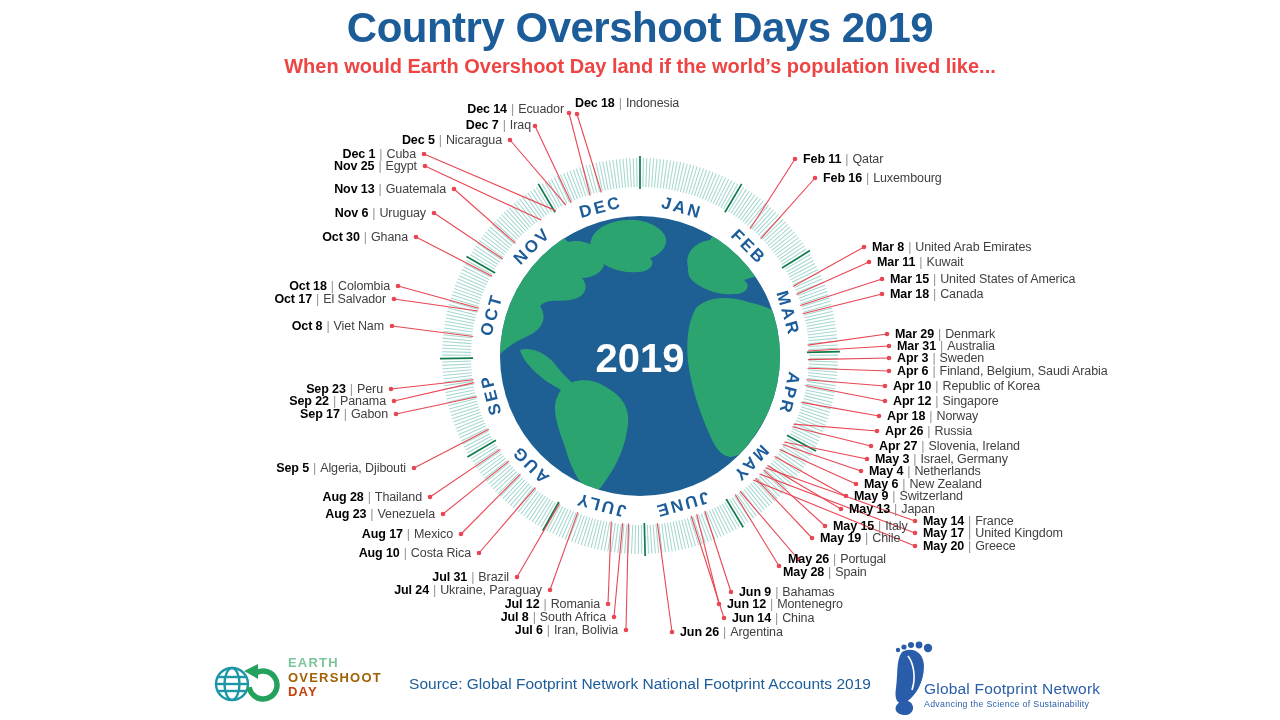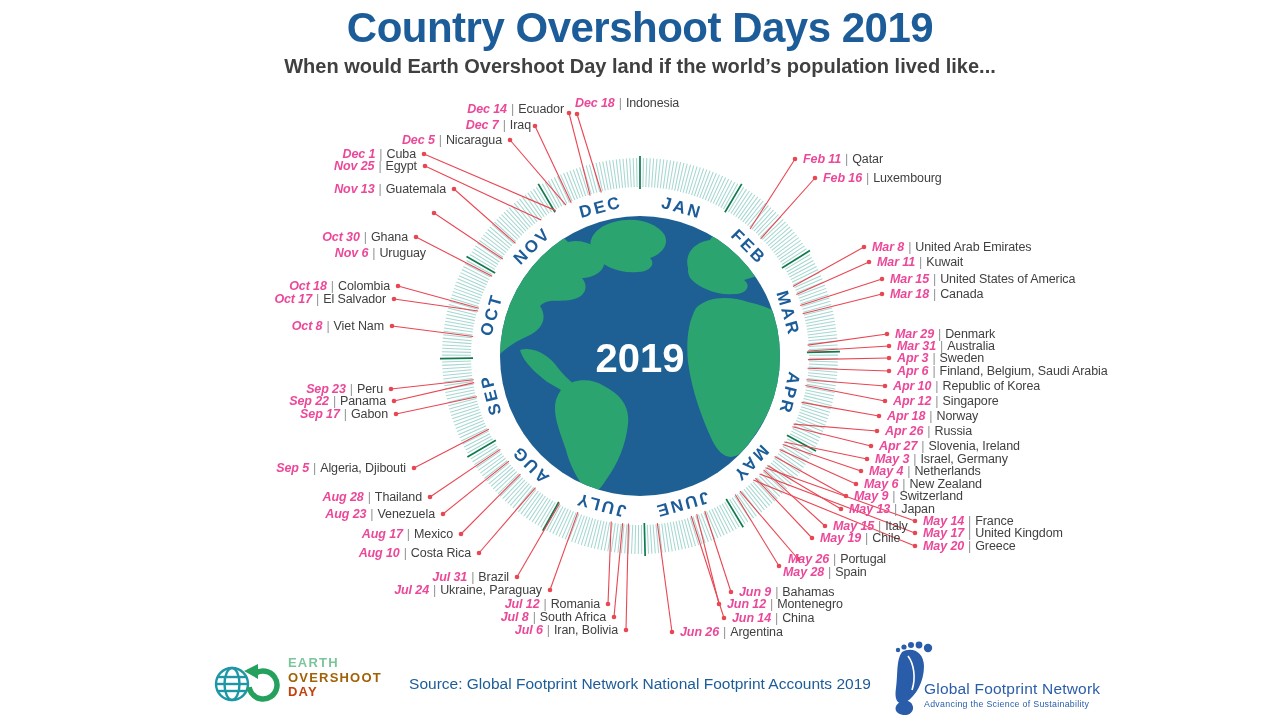--- a/index.html
+++ b/index.html
@@ -1,27 +1,27 @@
 <!DOCTYPE html>
 <html><head>
 <meta charset="utf-8">
 <style>
   html,body{margin:0;padding:0;background:#ffffff;}
   .stage{position:relative;width:1280px;height:720px;background:#ffffff;overflow:hidden;
          font-family:"Liberation Sans",sans-serif;}
   
   .hdr{position:absolute;left:0;top:0;width:1280px;text-align:center;}
   .hdr h1{margin:4px 0 0 0;font-size:42px;font-weight:700;color:#1c5c99;letter-spacing:-0.5px;}
-  .hdr p{margin:3px 0 0 0;font-size:20px;font-weight:700;color:#404040;}
+  .hdr p{margin:3px 0 0 0;font-size:20px;font-weight:700;color:#ef4444;}
   
   #wheel{position:absolute;left:0;top:0;}
   
   #labels{position:absolute;left:0;top:0;width:1280px;height:720px;pointer-events:none;}
   .clabel{position:absolute;font-size:12.5px;line-height:14px;white-space:nowrap;letter-spacing:-0.1px;}
-  .clabel .d{color:#ec4899;font-weight:700;font-style:italic;}
+  .clabel .d{color:#000000;font-weight:700;}
   .clabel .s{color:#919598;padding:0 4px;font-weight:400;}
   .clabel .n{color:#404041;font-weight:400;}
   
   .eod{position:absolute;left:210px;top:650px;width:200px;height:66px;}
   .eod-text{position:absolute;left:78px;top:6px;}
   .eod-text div{font-size:13px;font-weight:700;letter-spacing:1.2px;line-height:14.5px;}
   .eod-l1{color:#7cc59b;}
   .eod-l2{color:#a16207;}
   .eod-l3{color:#c2410c;}
   .source{position:absolute;left:0;top:675px;width:1280px;margin:0;text-align:center;
@@ -598,21 +598,21 @@
       <div class="clabel" style="top: 507px; right: 845px;"><span class="d">Aug 23</span><span class="s">|</span><span class="n">Venezuela</span></div>
       <div class="clabel" style="top: 490px; right: 858px;"><span class="d">Aug 28</span><span class="s">|</span><span class="n">Thailand</span></div>
       <div class="clabel" style="top: 461px; right: 874px;"><span class="d">Sep 5</span><span class="s">|</span><span class="n">Algeria, Djibouti</span></div>
       <div class="clabel" style="top: 407px; right: 892px;"><span class="d">Sep 17</span><span class="s">|</span><span class="n">Gabon</span></div>
       <div class="clabel" style="top: 394px; right: 894px;"><span class="d">Sep 22</span><span class="s">|</span><span class="n">Panama</span></div>
       <div class="clabel" style="top: 382px; right: 897px;"><span class="d">Sep 23</span><span class="s">|</span><span class="n">Peru</span></div>
       <div class="clabel" style="top: 319px; right: 896px;"><span class="d">Oct 8</span><span class="s">|</span><span class="n">Viet Nam</span></div>
       <div class="clabel" style="top: 292px; right: 894px;"><span class="d">Oct 17</span><span class="s">|</span><span class="n">El Salvador</span></div>
       <div class="clabel" style="top: 279px; right: 890px;"><span class="d">Oct 18</span><span class="s">|</span><span class="n">Colombia</span></div>
       <div class="clabel" style="top: 230px; right: 872px;"><span class="d">Oct 30</span><span class="s">|</span><span class="n">Ghana</span></div>
-      <div class="clabel" style="top: 206px; right: 854px; margin-top: 40px;"><span class="d">Nov 6</span><span class="s">|</span><span class="n">Uruguay</span></div>
+      <div class="clabel" style="top: 206px; right: 854px;"><span class="d">Nov 6</span><span class="s">|</span><span class="n">Uruguay</span></div>
       <div class="clabel" style="top: 182px; right: 834px;"><span class="d">Nov 13</span><span class="s">|</span><span class="n">Guatemala</span></div>
       <div class="clabel" style="top: 159px; right: 863px;"><span class="d">Nov 25</span><span class="s">|</span><span class="n">Egypt</span></div>
       <div class="clabel" style="top: 147px; right: 864px;"><span class="d">Dec 1</span><span class="s">|</span><span class="n">Cuba</span></div>
       <div class="clabel" style="top: 133px; right: 778px;"><span class="d">Dec 5</span><span class="s">|</span><span class="n">Nicaragua</span></div>
       <div class="clabel" style="top: 118px; right: 749px;"><span class="d">Dec 7</span><span class="s">|</span><span class="n">Iraq</span></div>
       <div class="clabel" style="top: 102px; right: 716px;"><span class="d">Dec 14</span><span class="s">|</span><span class="n">Ecuador</span></div>
       <div class="clabel" style="top: 96px; left: 575px;"><span class="d">Dec 18</span><span class="s">|</span><span class="n">Indonesia</span></div>
     </div>
 
   <div class="eod">

